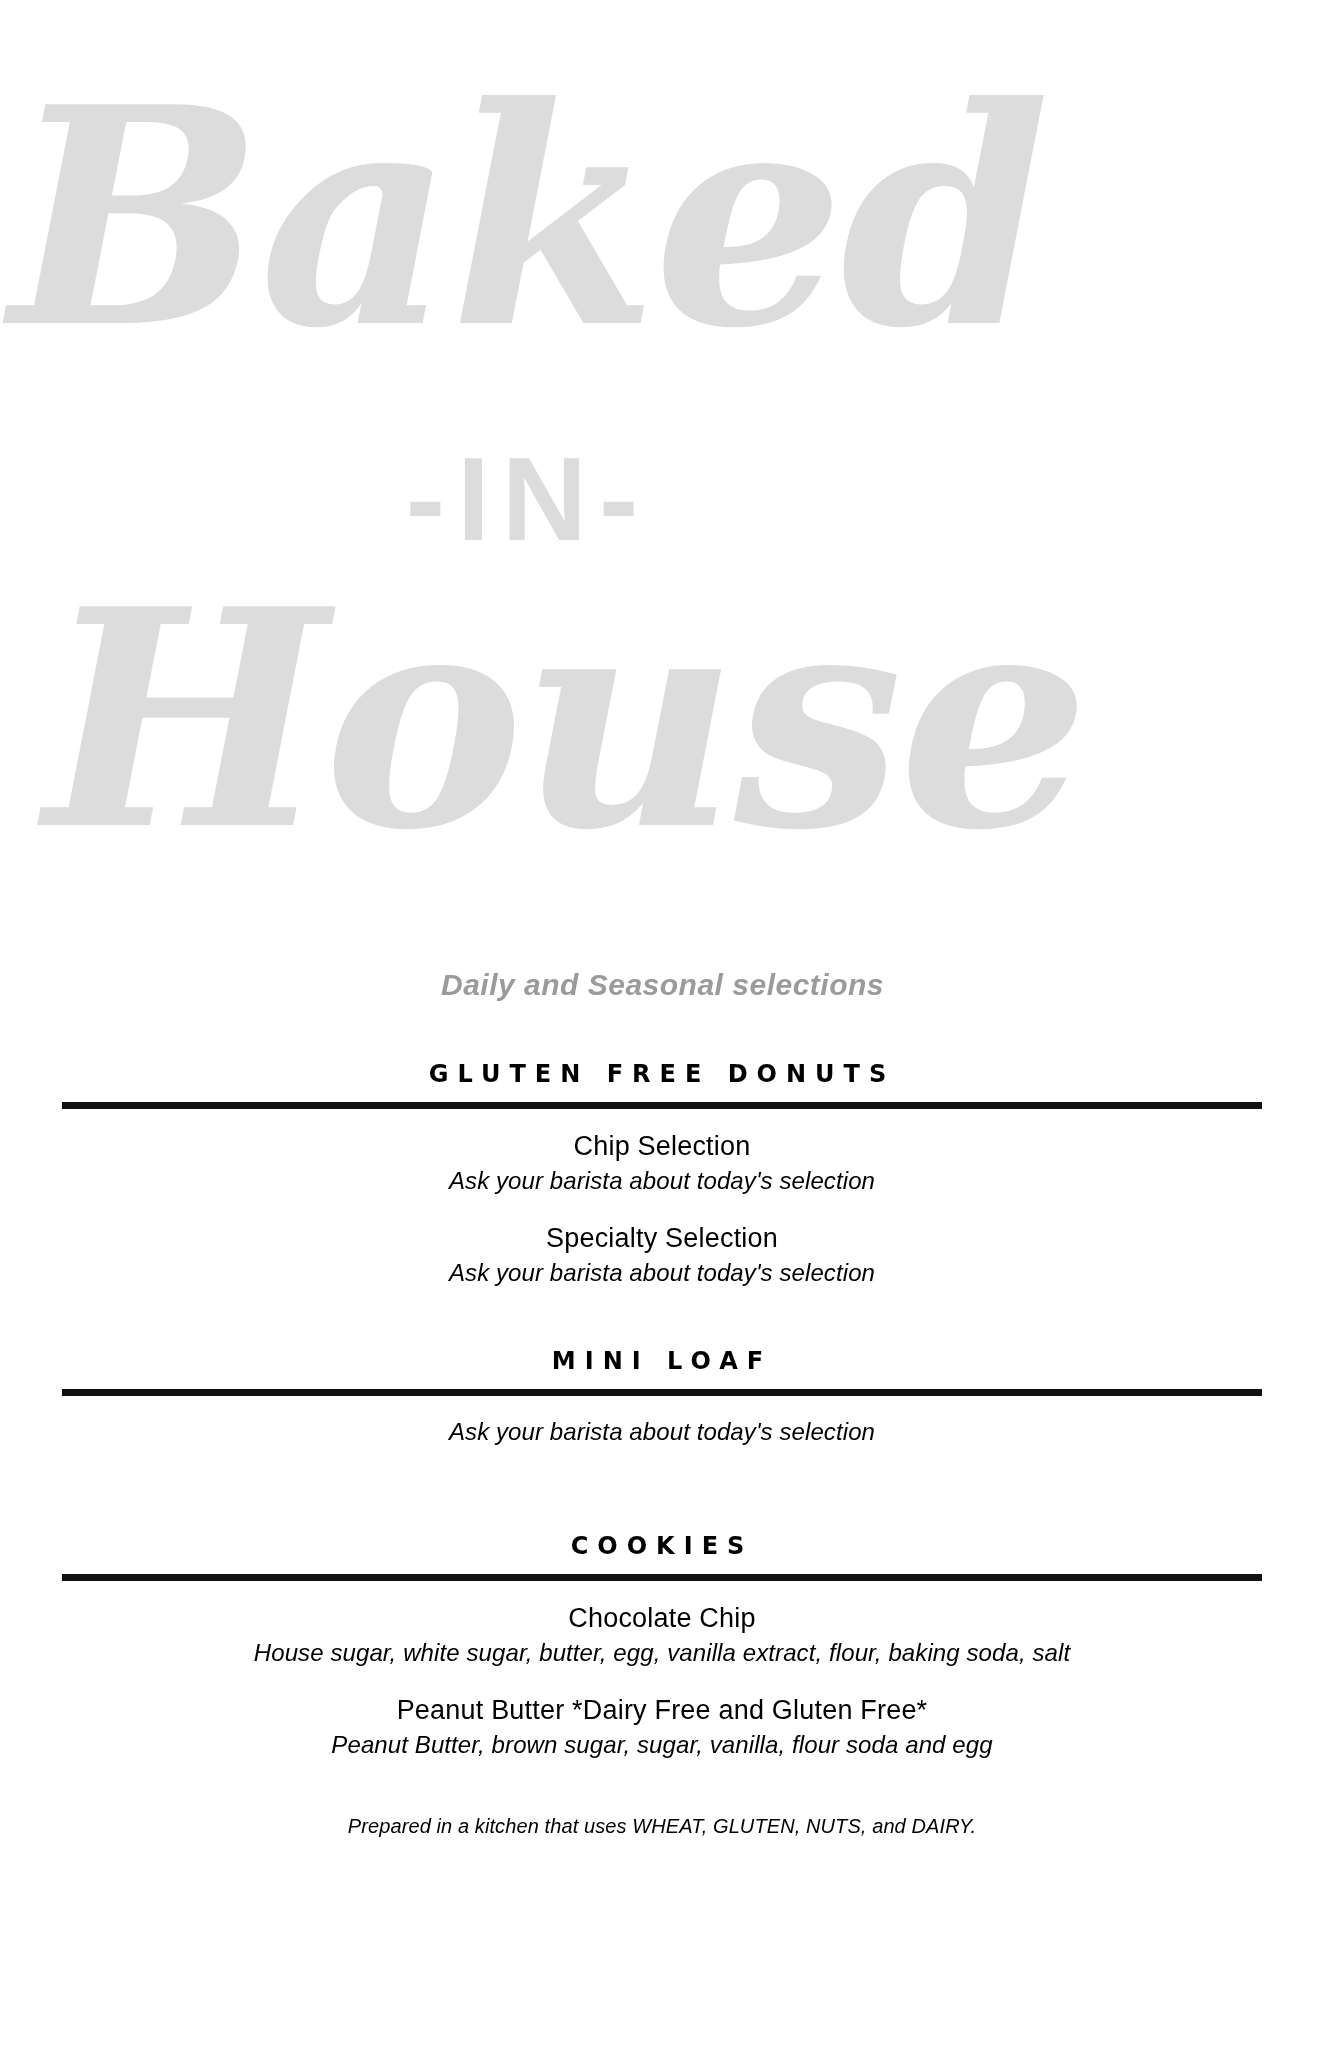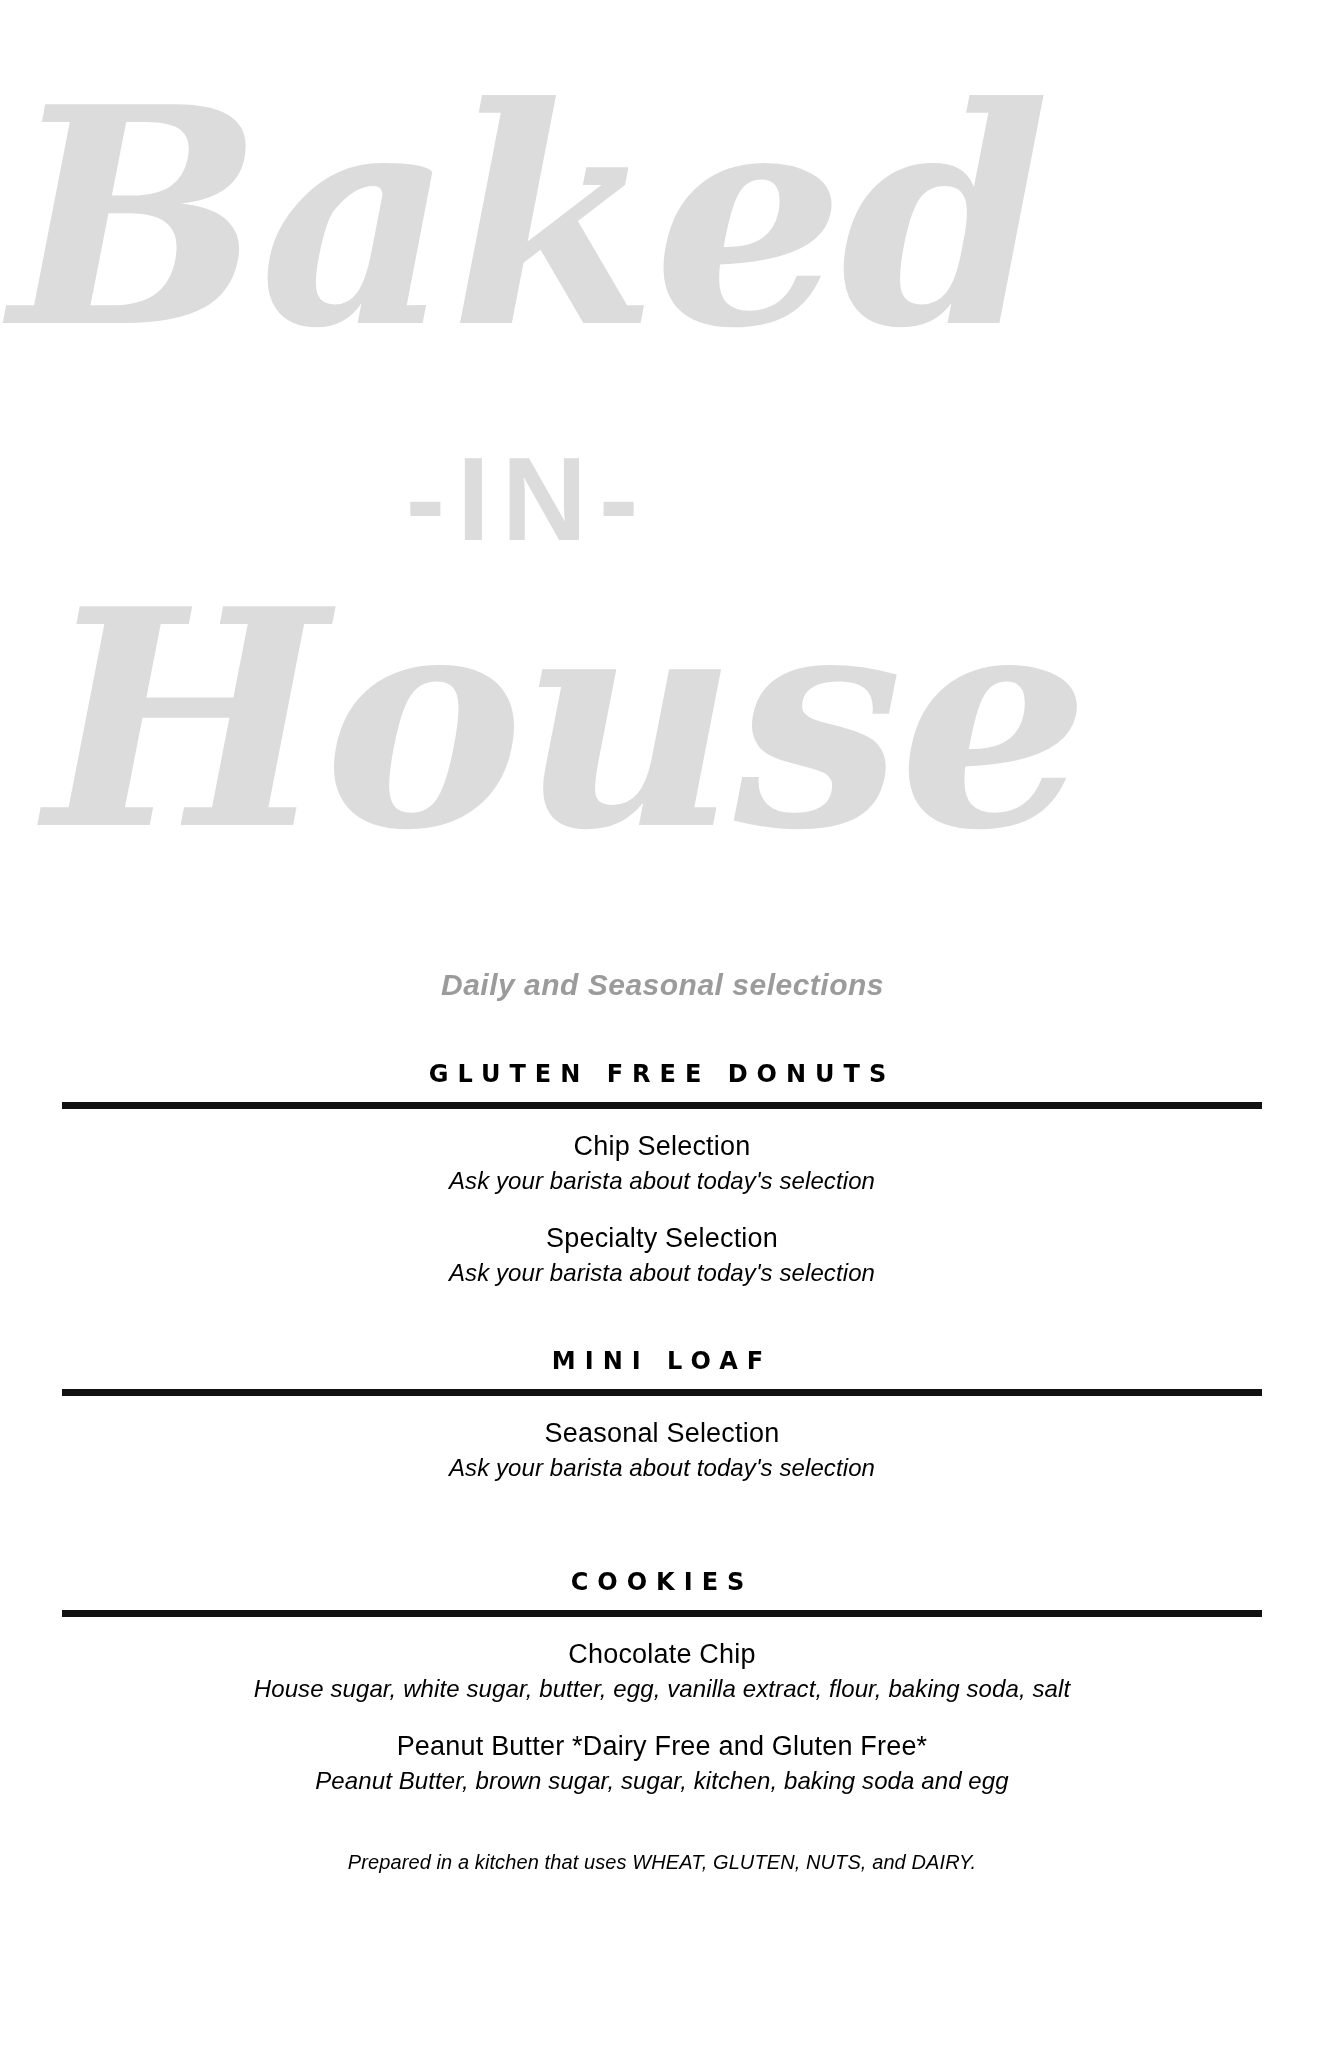--- a/index.html
+++ b/index.html
@@ -154,38 +154,37 @@
         <div class="item-desc">Ask your barista about today's selection</div>
       </div>
     </div>
 
     <div class="gap-lg"></div>
 
     <div class="section">
       <div class="section-title">MINI LOAF</div>
       <div class="rule"></div>
       <div class="item">
-        <div class="item-name">Seasonal Selection</div>
         <div class="item-desc">Ask your barista about today's selection</div>
       </div>
     </div>
 
     <div class="gap-lg"></div>
     <div class="gap-md"></div>
 
     <div class="section">
       <div class="section-title">COOKIES</div>
       <div class="rule"></div>
       <div class="item">
         <div class="item-name">Chocolate Chip</div>
         <div class="item-desc">House sugar, white sugar, butter, egg, vanilla extract, flour, baking soda, salt</div>
       </div>
       <div class="gap-sm"></div>
       <div class="item">
         <div class="item-name">Peanut Butter *Dairy Free and Gluten Free*</div>
-        <div class="item-desc">Peanut Butter, brown sugar, sugar, kitchen, baking soda and egg</div>
+        <div class="item-desc">Peanut Butter, brown sugar, sugar, vanilla, flour soda and egg</div>
       </div>
     </div>
 
     <div class="footnote">Prepared in a kitchen that uses WHEAT, GLUTEN, NUTS, and DAIRY.</div>
 
   </div>
 </div>
 
 </body></html>

